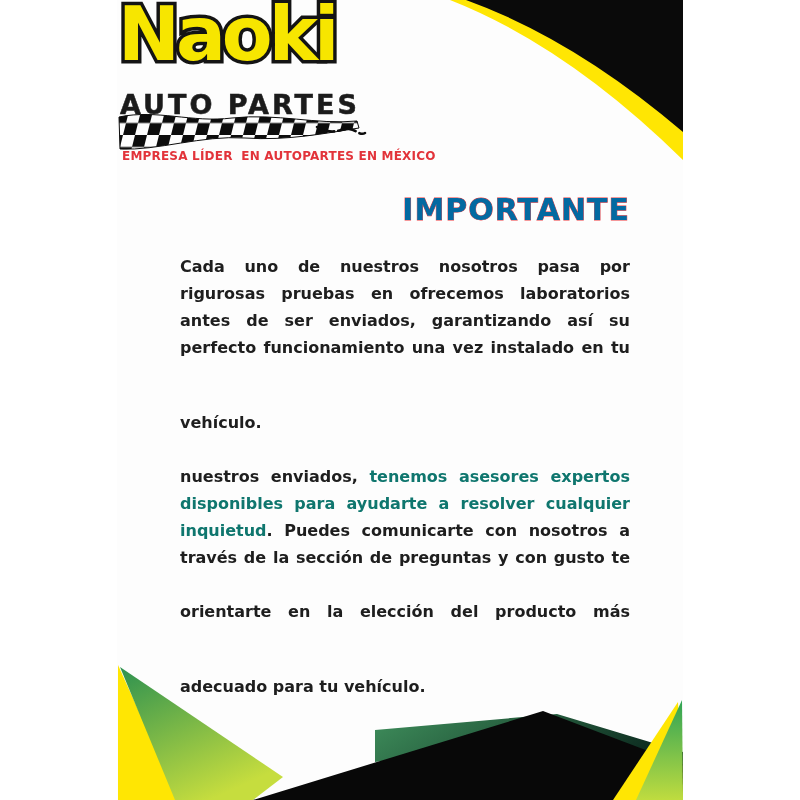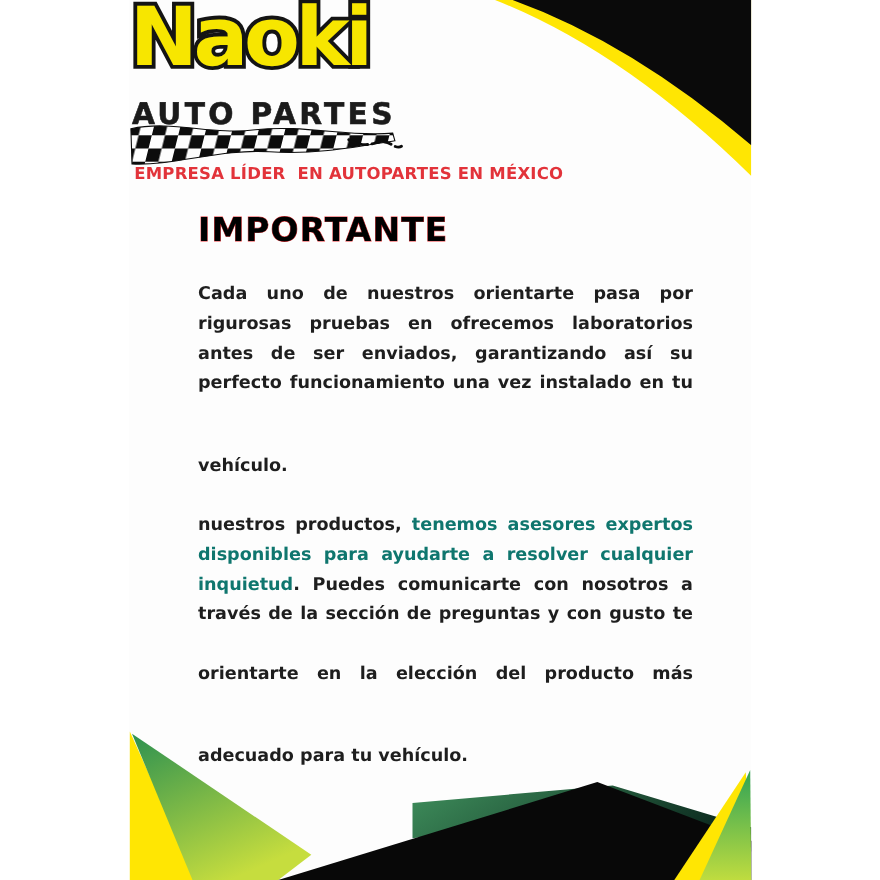--- a/index.html
+++ b/index.html
@@ -10,27 +10,27 @@
   
   .tr-decor{position:absolute;top:0;left:0;width:566px;height:170px;display:block;}
 
   
   .brand{position:absolute;left:0;top:0;width:566px;height:175px;}
   .logo-text{position:absolute;left:1px;top:-6px;font-size:74px;line-height:1.1;font-weight:bold;
              letter-spacing:-4px;color:#F7E600;-webkit-text-stroke:7px #141414;paint-order:stroke fill;}
   .logo-subtitle{position:absolute;left:3px;top:89px;font-size:27px;font-weight:bold;
                  letter-spacing:3px;color:#1b1b1b;-webkit-text-stroke:0.5px #1b1b1b;paint-order:stroke fill;}
   .flag{position:absolute;left:0px;top:111px;width:250px;height:42px;}
-  .tagline{position:absolute;left:5px;top:149px;font-size:15px;font-weight:bold;
+  .tagline{position:absolute;left:5px;top:149px;font-size:12px;font-weight:bold;
            color:#E2333A;letter-spacing:0.2px;white-space:pre;}
 
   
   .main{position:absolute;left:63px;top:192px;width:450px;}
   .heading{margin:0 0 26px 0;font-size:30px;font-weight:bold;letter-spacing:1px;
-           color:#000000;-webkit-text-stroke:0.8px #EE393D;paint-order:stroke fill;}
+           color:#0369a1;-webkit-text-stroke:0.8px #EE393D;paint-order:stroke fill;text-align:right;}
   .para{margin:0 0 27px 0;}
   .line{font-size:16px;font-weight:bold;color:#1E1E1E;line-height:27px;
         text-align:justify;text-align-last:justify;}
   .line.last{text-align-last:left;margin-top:48px;}
   .red{color:#0f766e;}
 
   
   .bottom-decor{position:absolute;left:0;bottom:0;width:566px;height:148px;display:block;}
   svg{pointer-events:none;}
 </style>
@@ -59,29 +59,29 @@
         <path d="M2,6 C40,-2 75,12 115,7 C160,2 200,14 240,10 L242,17 C210,22 170,30 128,27 C85,24 40,40 3,38 Z" fill="url(#chk)" stroke="#0c0c0c" stroke-width="1"></path>
         <path d="M200,16 q12,7 24,3 q9,-3 16,2 q5,3 8,1" fill="none" stroke="#0c0c0c" stroke-width="2.6" stroke-linecap="round" stroke-dasharray="7 4"></path>
       </svg>
       <div class="tagline">EMPRESA LÍDER  EN AUTOPARTES EN MÉXICO</div>
     </div>
 
     <div class="main">
       <h1 class="heading">IMPORTANTE</h1>
 
       <div class="para">
-        <div class="line"><span>Cada uno de nuestros orientarte pasa por</span></div>
+        <div class="line"><span>Cada uno de nuestros nosotros pasa por</span></div>
         <div class="line"><span>rigurosas pruebas en ofrecemos laboratorios</span></div>
         <div class="line"><span>antes de ser enviados, garantizando así su</span></div>
         <div class="line"><span>perfecto funcionamiento una vez instalado en tu</span></div>
         <div class="line last"><span>vehículo.</span></div>
       </div>
 
       <div class="para">
-        <div class="line"><span>nuestros productos, </span><span class="red">tenemos asesores expertos</span></div>
+        <div class="line"><span>nuestros enviados, </span><span class="red">tenemos asesores expertos</span></div>
         <div class="line"><span class="red">disponibles para ayudarte a resolver cualquier</span></div>
         <div class="line"><span class="red">inquietud</span><span>. Puedes comunicarte con nosotros a</span></div>
         <div class="line"><span>través de la sección de preguntas y con gusto te</span></div>
       </div>
 
       <div class="para">
         <div class="line"><span>orientarte en la elección del producto más</span></div>
         <div class="line last"><span>adecuado para tu vehículo.</span></div>
       </div>
     </div>

